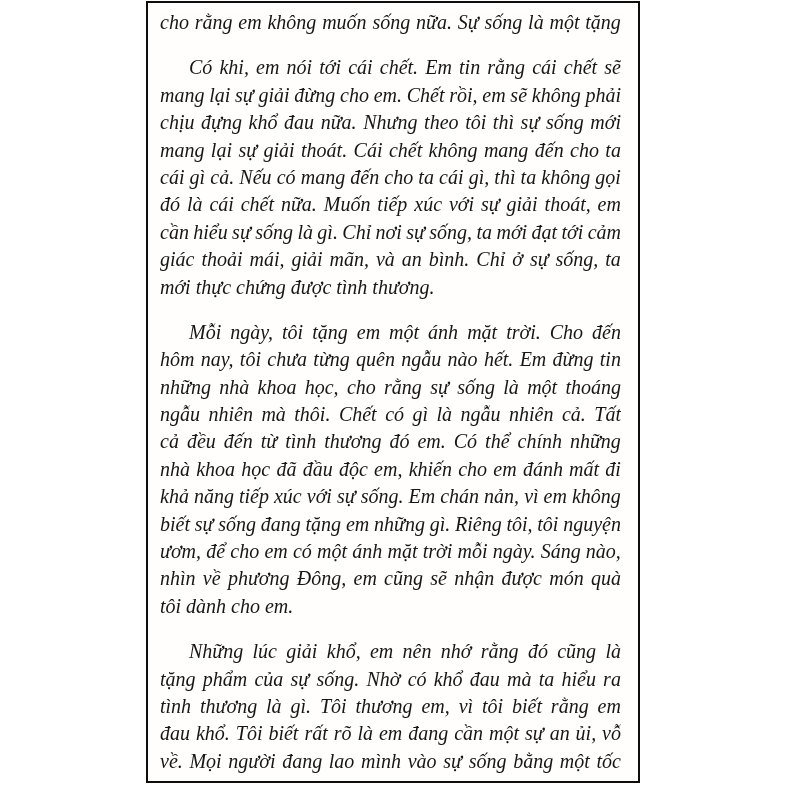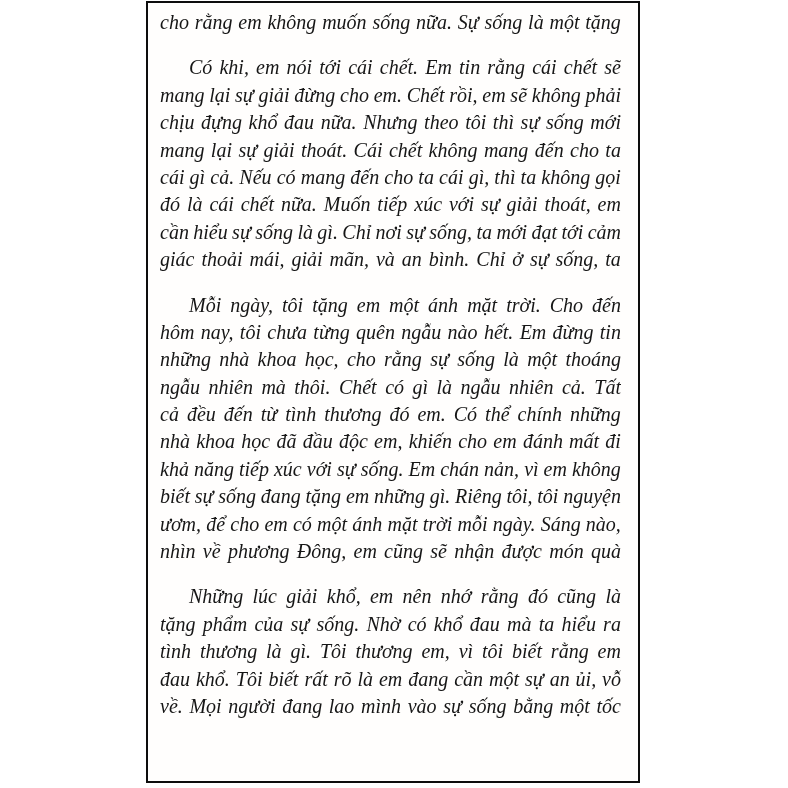--- a/index.html
+++ b/index.html
@@ -180,20 +180,21 @@
             <span>mãn,</span>
             <span>và</span>
             <span>an</span>
             <span>bình.</span>
             <span>Chỉ</span>
             <span>ở</span>
             <span>sự</span>
             <span>sống,</span>
             <span>ta</span>
           </div>
+          <div class="line">mới thực chứng được tình thương.</div>
         </div>
         <div class="paragraph">
           <div class="line just indent">
             <span>Mỗi</span>
             <span>ngày,</span>
             <span>tôi</span>
             <span>tặng</span>
             <span>em</span>
             <span>một</span>
             <span>ánh</span>
@@ -322,20 +323,21 @@
             <span>phương</span>
             <span>Đông,</span>
             <span>em</span>
             <span>cũng</span>
             <span>sẽ</span>
             <span>nhận</span>
             <span>được</span>
             <span>món</span>
             <span>quà</span>
           </div>
+          <div class="line">tôi dành cho em.</div>
         </div>
         <div class="paragraph">
           <div class="line just indent">
             <span>Những</span>
             <span>lúc</span>
             <span>giải</span>
             <span>khổ,</span>
             <span>em</span>
             <span>nên</span>
             <span>nhớ</span>

